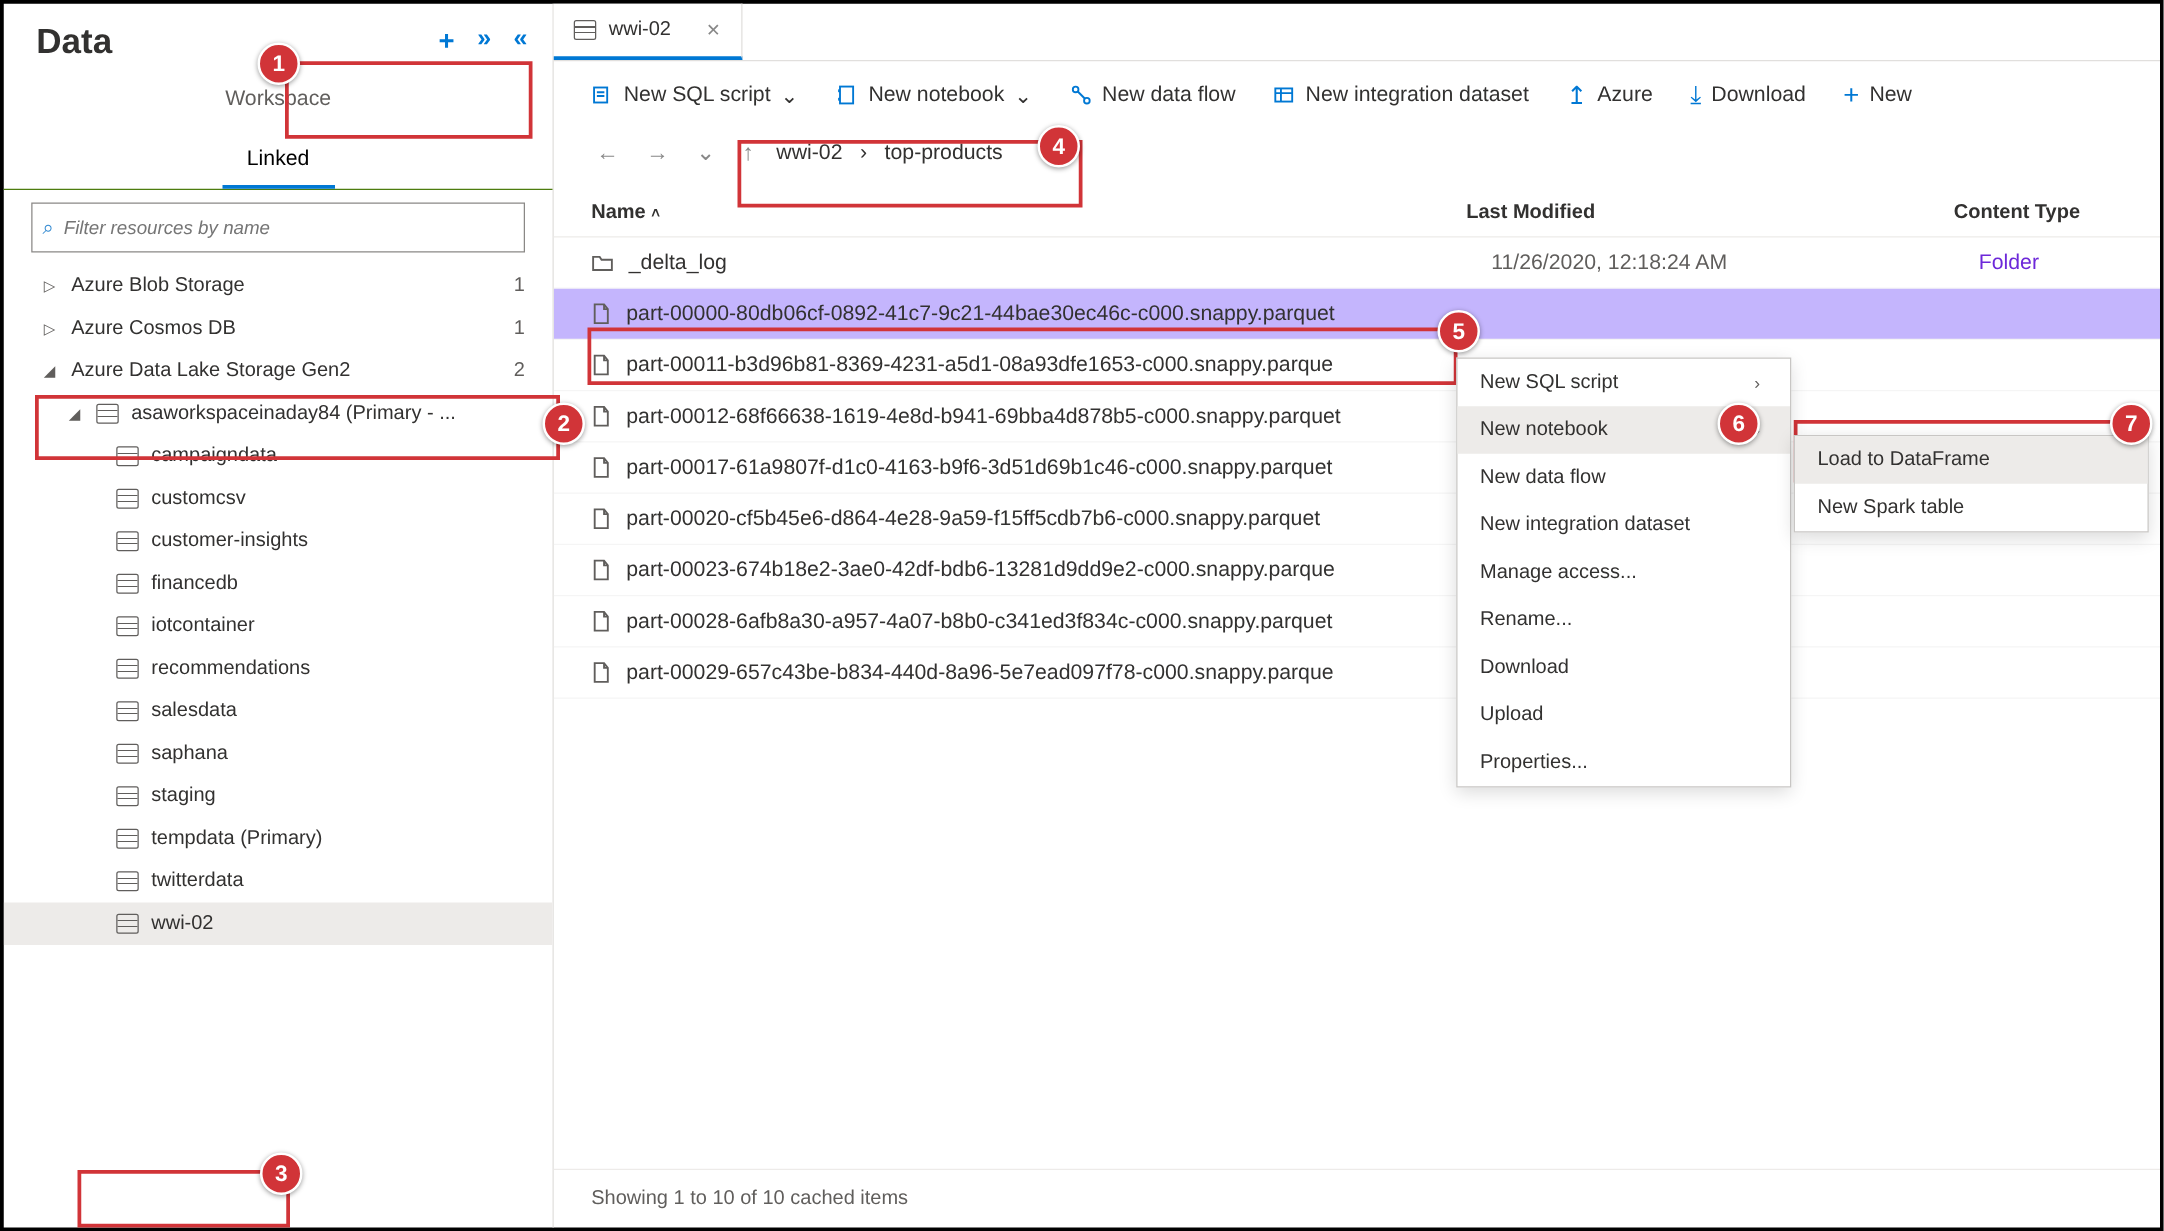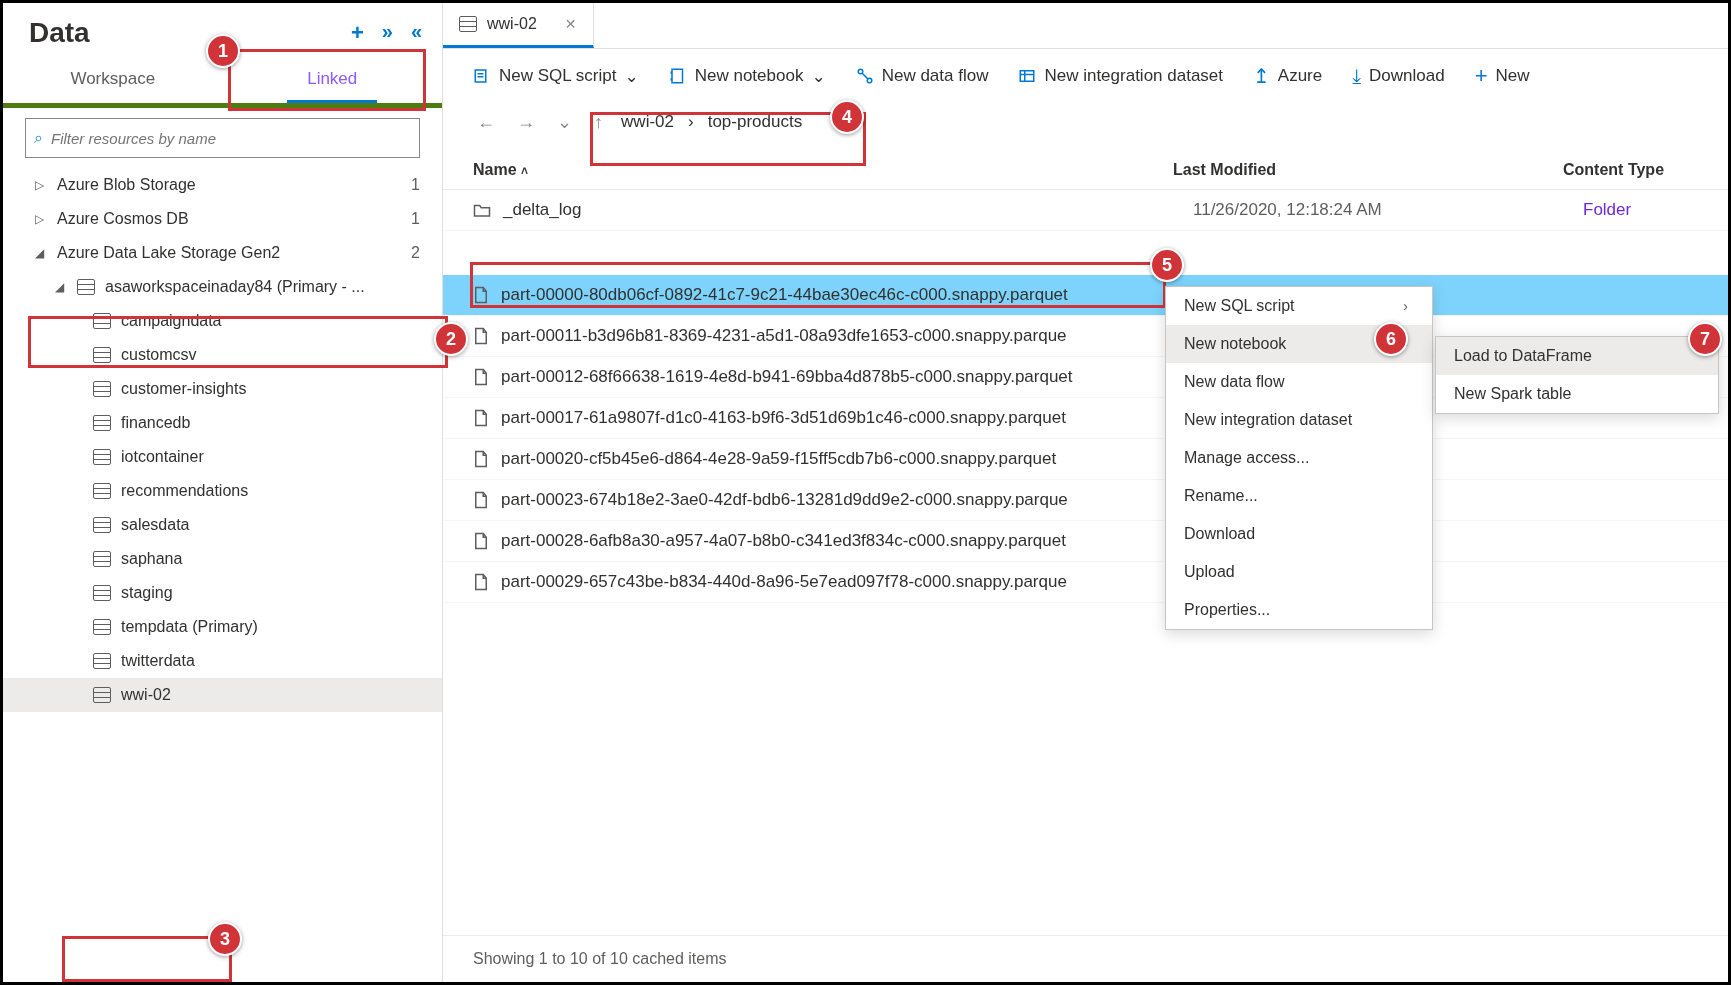--- a/index.html
+++ b/index.html
@@ -3,23 +3,23 @@
 <meta charset="utf-8">
 <style>
   * { box-sizing: border-box; margin: 0; padding: 0; font-family: "Segoe UI", sans-serif; }
   body { background: #fff; color: #323130; font-size: 14px; width: 1731px; height: 985px; overflow: hidden; position: relative; }
   .container { display: flex; height: 100%; border: 3px solid #000; }
   .sidebar { width: 440px; border-right: 1px solid #e1dfdd; display: flex; flex-direction: column; }
   .sidebar-header { display: flex; justify-content: space-between; align-items: center; padding: 14px 20px 6px 26px; gap: 20px; }
   .sidebar-title { font-size: 28px; font-weight: 600; }
   .sidebar-header-icons { display: flex; gap: 18px; }
   .sidebar-header-icons span { color: #0078d4; font-size: 20px; cursor: pointer; font-weight: 600; }
-  .tabs { display: flex; border-bottom: 5px solid #4d7c0f; }
+  .tabs { display: flex; border-bottom: 1px solid #4d7c0f; flex-direction: column; }
   .tab { flex: 1; text-align: center; padding: 14px 0; cursor: pointer; font-size: 17px; color: #605e5c; position: relative; }
-  .tab.active { font-weight: 400; color: #8b5cf6; }
+  .tab.active { font-weight: 400; color: #000000; }
   .tab.active::after { content: ""; position: absolute; left: 50%; transform: translateX(-50%); bottom: 0; width: 90px; height: 3px; background: #0078d4; }
   .search-box { margin: 10px 22px; display: flex; align-items: center; border: 1px solid #8a8886; height: 40px; padding: 0 8px; gap: 8px; }
   .search-box span { color: #3189d1; font-size: 16px; }
   .search-box input { border: none; outline: none; flex: 1; font-size: 15px; font-style: italic; color: #605e5c; }
   .tree { overflow-y: auto; flex: 1; }
   .tree-row { display: flex; align-items: center; padding: 8px 22px 8px 22px; gap: 10px; cursor: pointer; font-size: 16px; }
   .tree-row.selected { background: #edebe9; }
   .tree-row .caret { width: 12px; font-size: 12px; color: #605e5c; }
   .tree-row .count { margin-left: auto; color: #605e5c; }
   .tree-row.level1 { padding-left: 32px; }
@@ -38,21 +38,21 @@
   .breadcrumb-bar .nav-arrow { font-size: 18px; color: #888; cursor: pointer; padding: 0 4px; }
   .breadcrumb { display: flex; align-items: center; gap: 14px; font-size: 17px; color: #323130; }
   .breadcrumb span { cursor: pointer; }
   .content-header { display: flex; padding: 10px 30px; font-weight: 600; font-size: 16px; border-bottom: 1px solid #edebe9; }
   .col-name { flex: 0 0 700px; }
   .col-sort { font-size: 12px; margin-left: auto; padding-right: 30px; }
   .col-modified { flex: 0 0 390px; }
   .col-type { }
   .file-list { flex: 1; overflow-y: auto; }
   .file-row { display: flex; align-items: center; padding: 10px 30px; font-size: 17px; cursor: pointer; border-bottom: 1px solid #f5f5f5; }
-  .file-row.sel { background: #7dd3fc; margin-top: 44px; }
+  .file-row.sel { background: #c4b5fd; }
   .file-row .fname { display: flex; align-items: center; gap: 12px; flex: 0 0 720px; }
   .file-row .fmod { flex: 0 0 390px; color: #605e5c; }
   .file-row .ftype { color: #6d28d9; }
   .footer { padding: 14px 30px; font-size: 16px; color: #605e5c; border-top: 1px solid #edebe9; }
   .context-menu { position: absolute; background: #fff; border: 1px solid #c8c6c4; box-shadow: 0 4px 14px rgba(0,0,0,0.15); font-size: 16px; z-index: 100; }
   .context-menu .menu-item { padding: 10px 24px 10px 18px; cursor: pointer; display: flex; align-items: center; justify-content: space-between; gap: 40px; }
   .context-menu .menu-item.highlighted { background: #edebe9; }
   .submenu-caret { color: #605e5c; font-size: 14px; }
   .highlight-box { position: absolute; border: 3px solid #d13438; pointer-events: none; z-index: 50; }
   .callout { position: absolute; width: 34px; height: 34px; border-radius: 50%; background: #d13438; color: #fff; font-weight: 700; font-size: 18px; display: flex; align-items: center; justify-content: center; z-index: 200; border: 2px solid #fff; box-shadow: 0 1px 4px rgba(0,0,0,0.4); }
@@ -354,21 +354,21 @@
     <div class="menu-item">
       <span>Download</span>
     </div>
     <div class="menu-item">
       <span>Upload</span>
     </div>
     <div class="menu-item">
       <span>Properties...</span>
     </div>
   </div>
-<div class="context-menu" id="submenu" style="left:1435px; top:336px; width:284px;">
+<div class="context-menu" id="submenu" style="left:1435px; top:348px; width:284px;">
     <div class="menu-item highlighted">
       <span>Load to DataFrame</span>
     </div>
     <div class="menu-item">
       <span>New Spark table</span>
     </div>
   </div>
 
 <div class="highlight-box" style="left:228px; top:49px; width:198px; height:62px;"></div>
 <div class="highlight-box" style="left:28px; top:316px; width:420px; height:52px;"></div>

